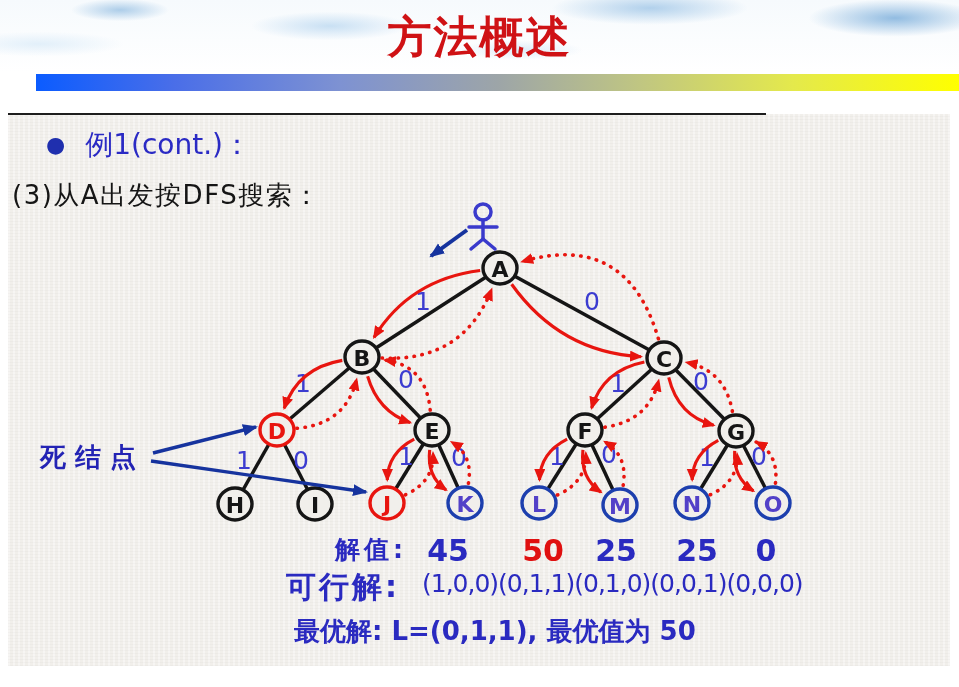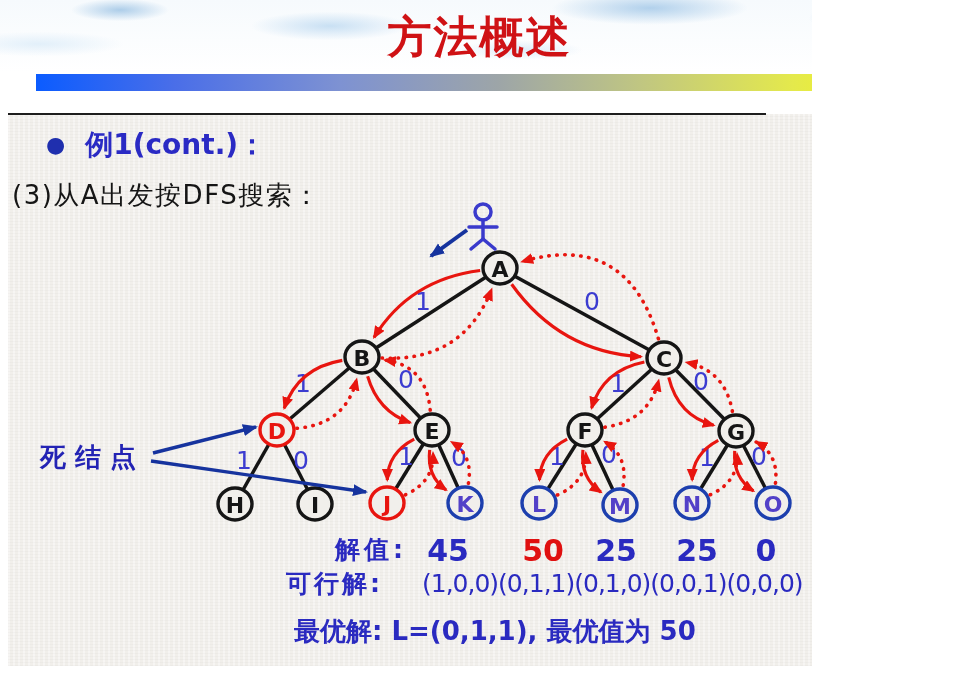--- a/index.html
+++ b/index.html
@@ -1,17 +1,17 @@
 <!DOCTYPE html>
 <html><head>
 <meta charset="utf-8">
 <style>
   html,body{margin:0;padding:0;background:#ffffff;}
   .canvas{
-    position:relative;width:812px;height:687px;overflow:hidden;
+    position:relative;width:959px;height:687px;overflow:hidden;
     font-family:"DejaVu Sans",sans-serif;background:#ffffff;
   }
   
   .sky{
     position:absolute;left:0;top:0;width:959px;height:72px;
     background-image:
       radial-gradient(70px 16px at 120px 10px, rgba(148,190,226,.75), rgba(148,190,226,0) 70%),
       radial-gradient(110px 20px at 330px 26px, rgba(168,205,236,.6), rgba(168,205,236,0) 72%),
       radial-gradient(140px 24px at 650px 8px,  rgba(140,186,226,.65), rgba(140,186,226,0) 70%),
       radial-gradient(120px 26px at 895px 18px, rgba(120,172,218,.8),  rgba(120,172,218,0) 72%),
@@ -33,28 +33,28 @@
     position:absolute;left:8px;top:114px;width:942px;height:552px;
     background-color:#f1efeb;
     background-image:
       repeating-linear-gradient(0deg, rgba(0,0,0,0.02) 0 1px, rgba(0,0,0,0) 1px 3px),
       repeating-linear-gradient(90deg, rgba(255,255,255,0.4) 0 2px, rgba(255,255,255,0) 2px 5px);
   }
   .panel-topline{position:absolute;left:8px;top:113px;width:758px;height:2px;background:#1d1d1d;}
   
   .row1{position:absolute;left:46px;top:126px;display:flex;align-items:center;white-space:nowrap;}
   .bullet{color:#1f2fae;font-size:22px;margin-right:20px;line-height:1;}
-  .example-label{color:#2a2ac4;font-size:28px;font-weight:bold;margin-right:26px;}
+  .example-label{color:#2a2ac4;font-size:28px;font-weight:normal;margin-right:26px;}
   .example-text{color:#151515;font-size:27px;letter-spacing:0.5px;}
   .row2{position:absolute;left:12px;top:170px;color:#151515;font-size:26px;letter-spacing:1.5px;white-space:nowrap;margin-top:8px;}
   .dead-label{position:absolute;left:40px;top:440px;color:#2323b4;font-size:26px;font-weight:bold;letter-spacing:9px;white-space:nowrap;text-align:right;}
   
   .lbl{position:absolute;color:#2a2ac0;font-weight:bold;white-space:nowrap;}
   .sol-label{left:298px;top:533px;font-size:25px;letter-spacing:4px;margin-left:37px;}
-  .feas-label{left:286px;top:567px;font-size:25px;letter-spacing:3px;}
+  .feas-label{left:286px;top:567px;font-size:30px;letter-spacing:3px;}
   .feas-tuples{position:absolute;left:422px;top:569px;color:#2a2ac0;font-size:25px;letter-spacing:-1px;white-space:nowrap;}
   .optimal-line{position:absolute;left:294px;top:614px;color:#2a2ac0;font-size:26px;font-weight:bold;white-space:nowrap;}
   .sol-val{position:absolute;top:533px;transform:translateX(-50%);font-size:30px;font-weight:bold;white-space:nowrap;}
   
   svg.overlay{position:absolute;left:0;top:0;pointer-events:none;}
 </style>
 </head>
 <body>
 
 <div class="canvas">

